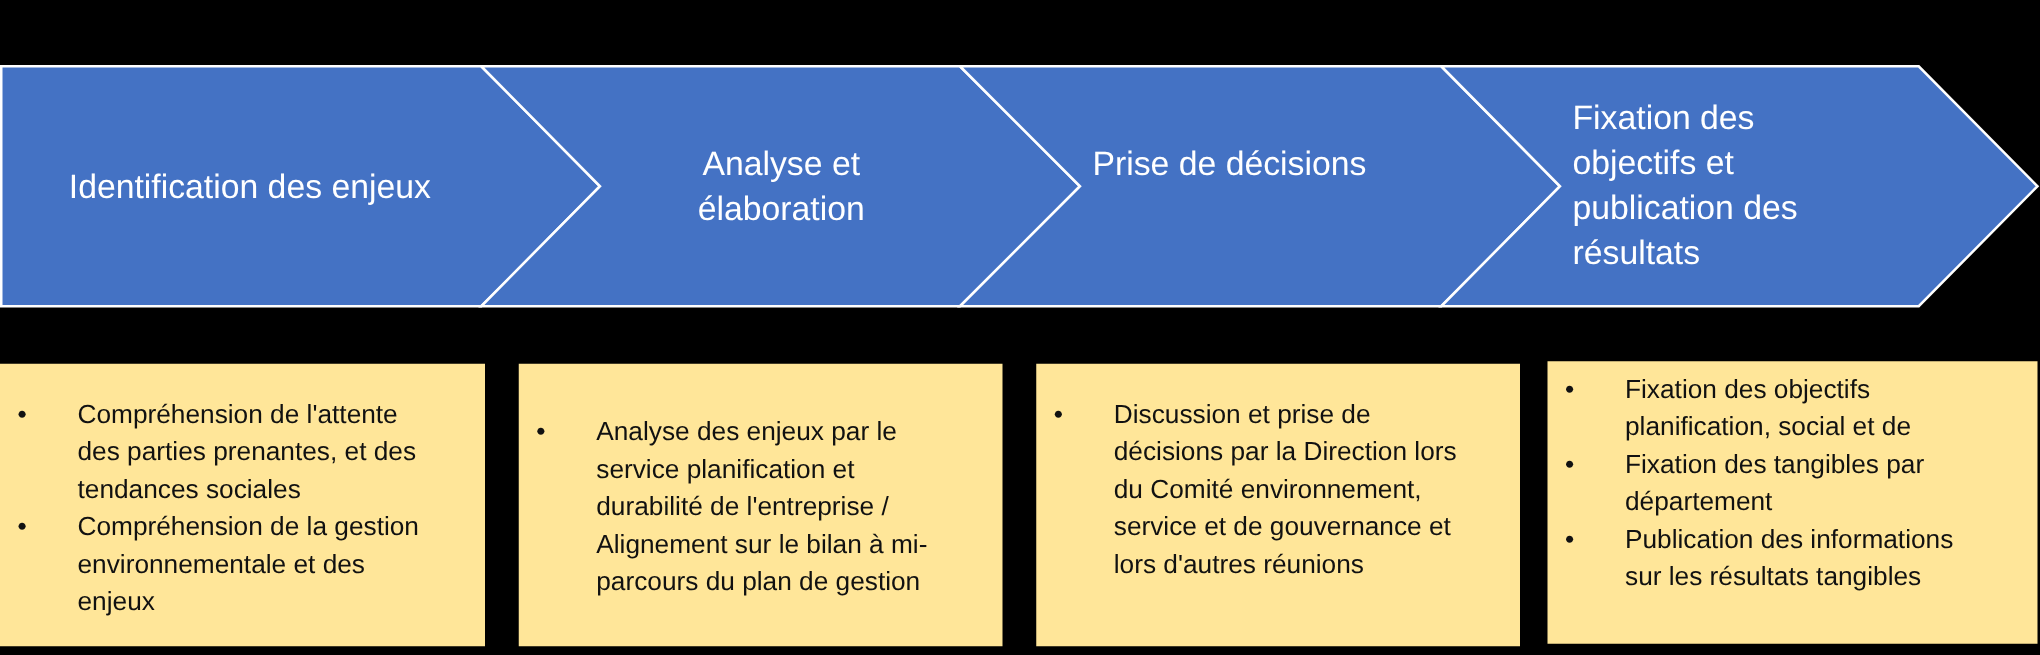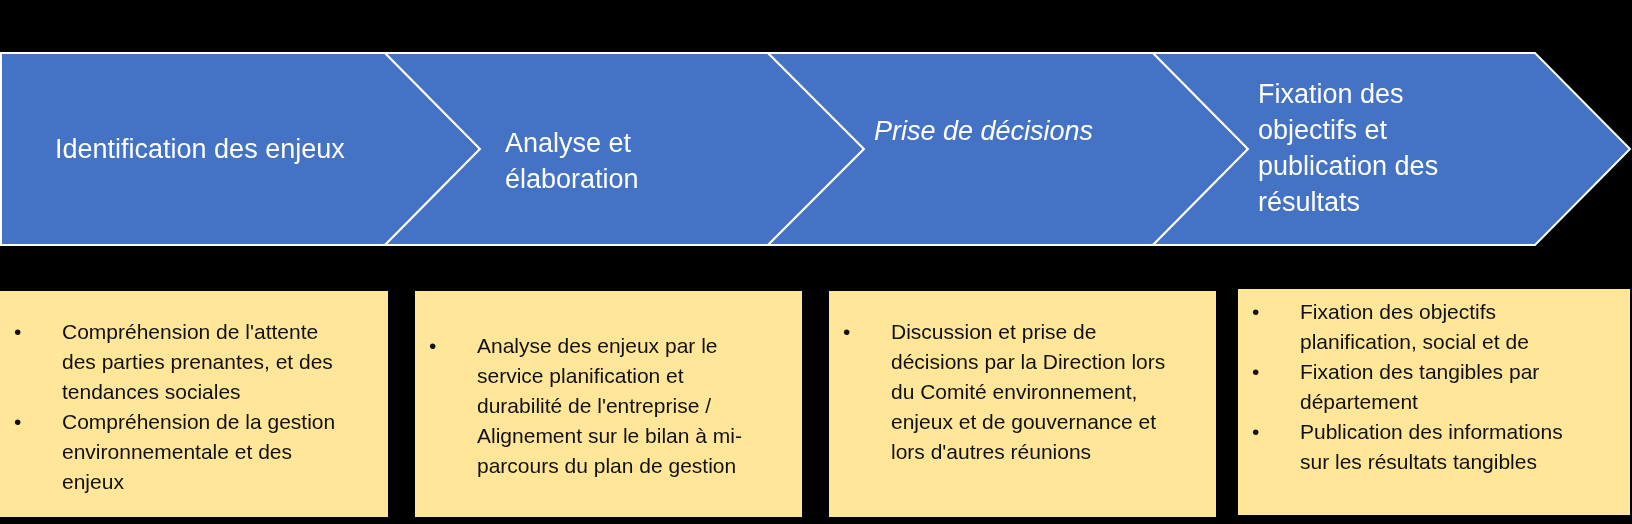--- a/index.html
+++ b/index.html
@@ -19,26 +19,26 @@
   <polygon points="1,53 385,53 480,149 385,245 1,245" fill="#4472c4" stroke="#ffffff" stroke-width="2"></polygon>
   <polygon points="385,53 768,53 864,149 768,245 385,245 480,149" fill="#4472c4" stroke="#ffffff" stroke-width="2"></polygon>
   <polygon points="768,53 1153,53 1248,149 1153,245 768,245 864,149" fill="#4472c4" stroke="#ffffff" stroke-width="2"></polygon>
   <polygon points="1153,53 1535,53 1630,149 1535,245 1153,245 1248,149" fill="#4472c4" stroke="#ffffff" stroke-width="2"></polygon>
 </svg>
 
 <div class="stage-label" style="left:55px; top:131px;">
   <span>Identification des enjeux</span>
 </div>
 
-<div class="stage-label" style="left:505px; top:125px; width:240px; text-align:left;">
+<div class="stage-label" style="left:505px; top:113px; width:240px; text-align:center;">
   <div>Analyse et</div>
   <div>élaboration</div>
 </div>
 
-<div class="stage-label" style="left:874px; top:113px;font-style:italic;">
+<div class="stage-label" style="left:874px; top:113px;">
   <div>Prise de décisions</div>
 </div>
 
 <div class="stage-label" style="left:1258px; top:76px;">
   <div>Fixation des</div>
   <div>objectifs et</div>
   <div>publication des</div>
   <div>résultats</div>
 </div>
 
@@ -72,21 +72,21 @@
   </ul>
 </div>
 
 <div class="box" style="left:829px; width:387px; padding-top:26px;">
   <ul>
     <li>
       <span class="bullet">•</span>
       <div>Discussion et prise de</div>
       <div>décisions par la Direction lors</div>
       <div>du Comité environnement,</div>
-      <div>enjeux et de gouvernance et</div>
+      <div>service et de gouvernance et</div>
       <div>lors d'autres réunions</div>
     </li>
   </ul>
 </div>
 
 <div class="box" style="left:1238px; width:392px; top:289px; padding-top:8px;">
   <ul>
     <li>
       <span class="bullet">•</span>
       <div>Fixation des objectifs</div>

